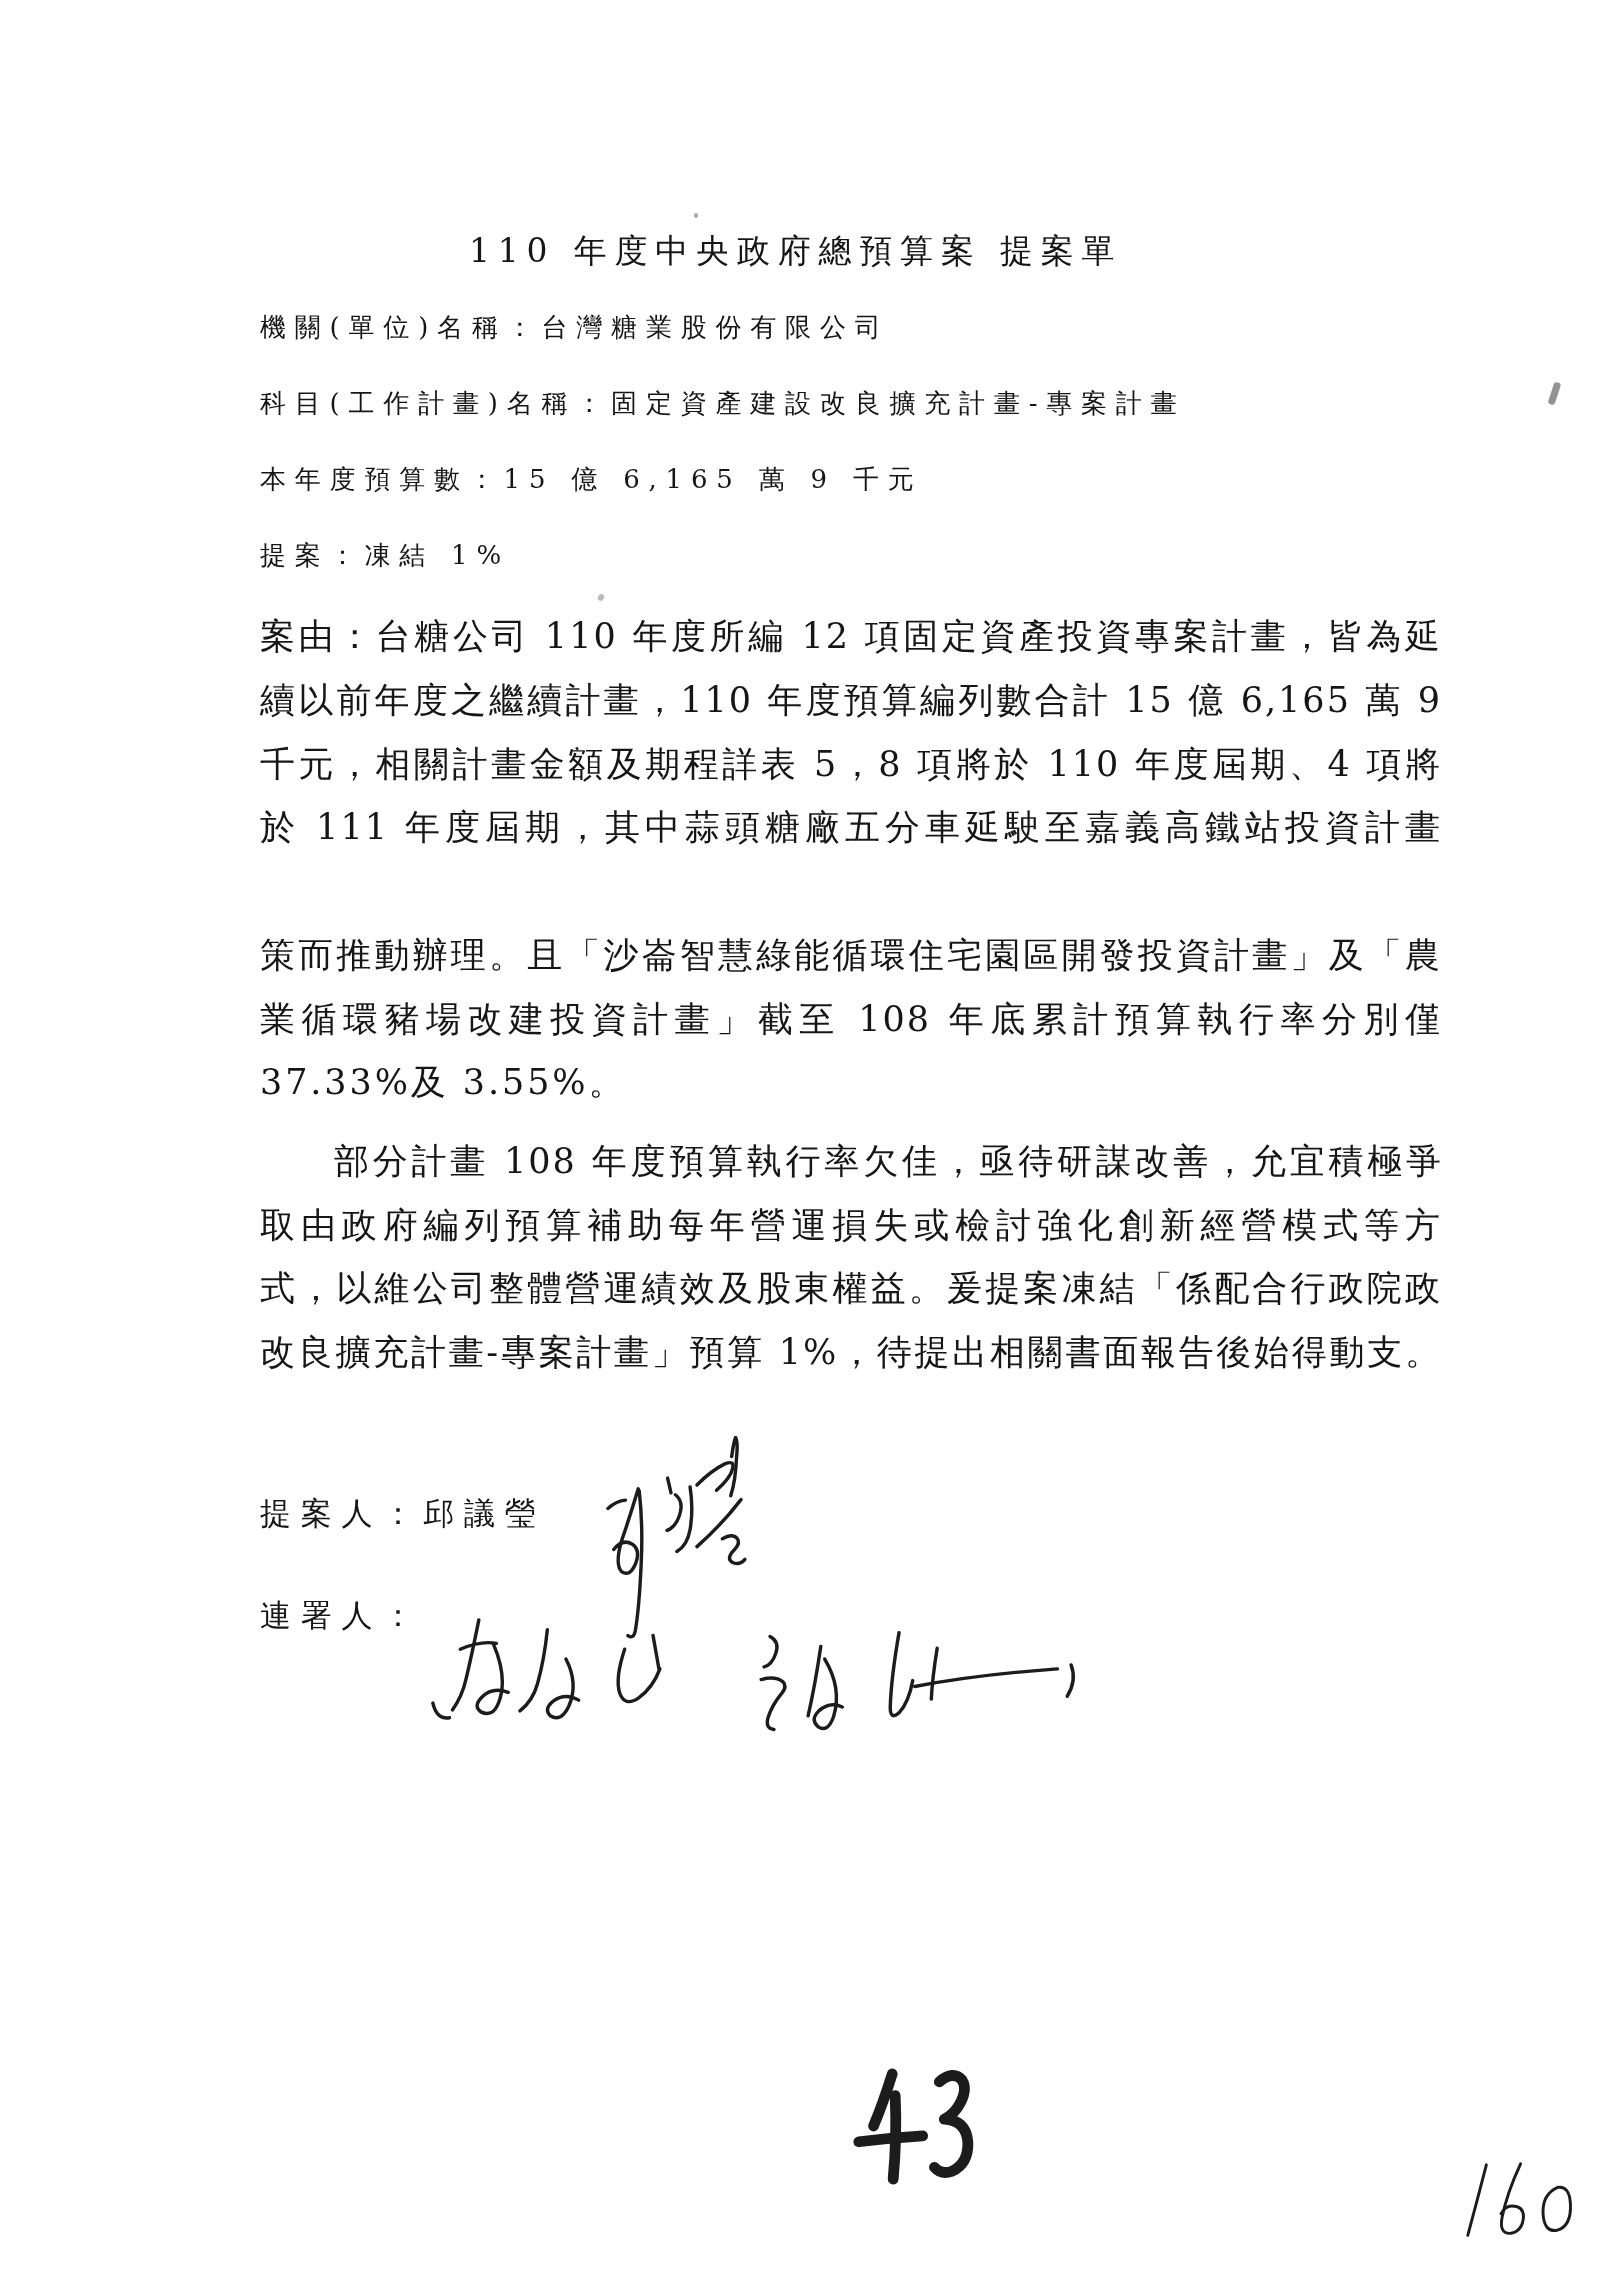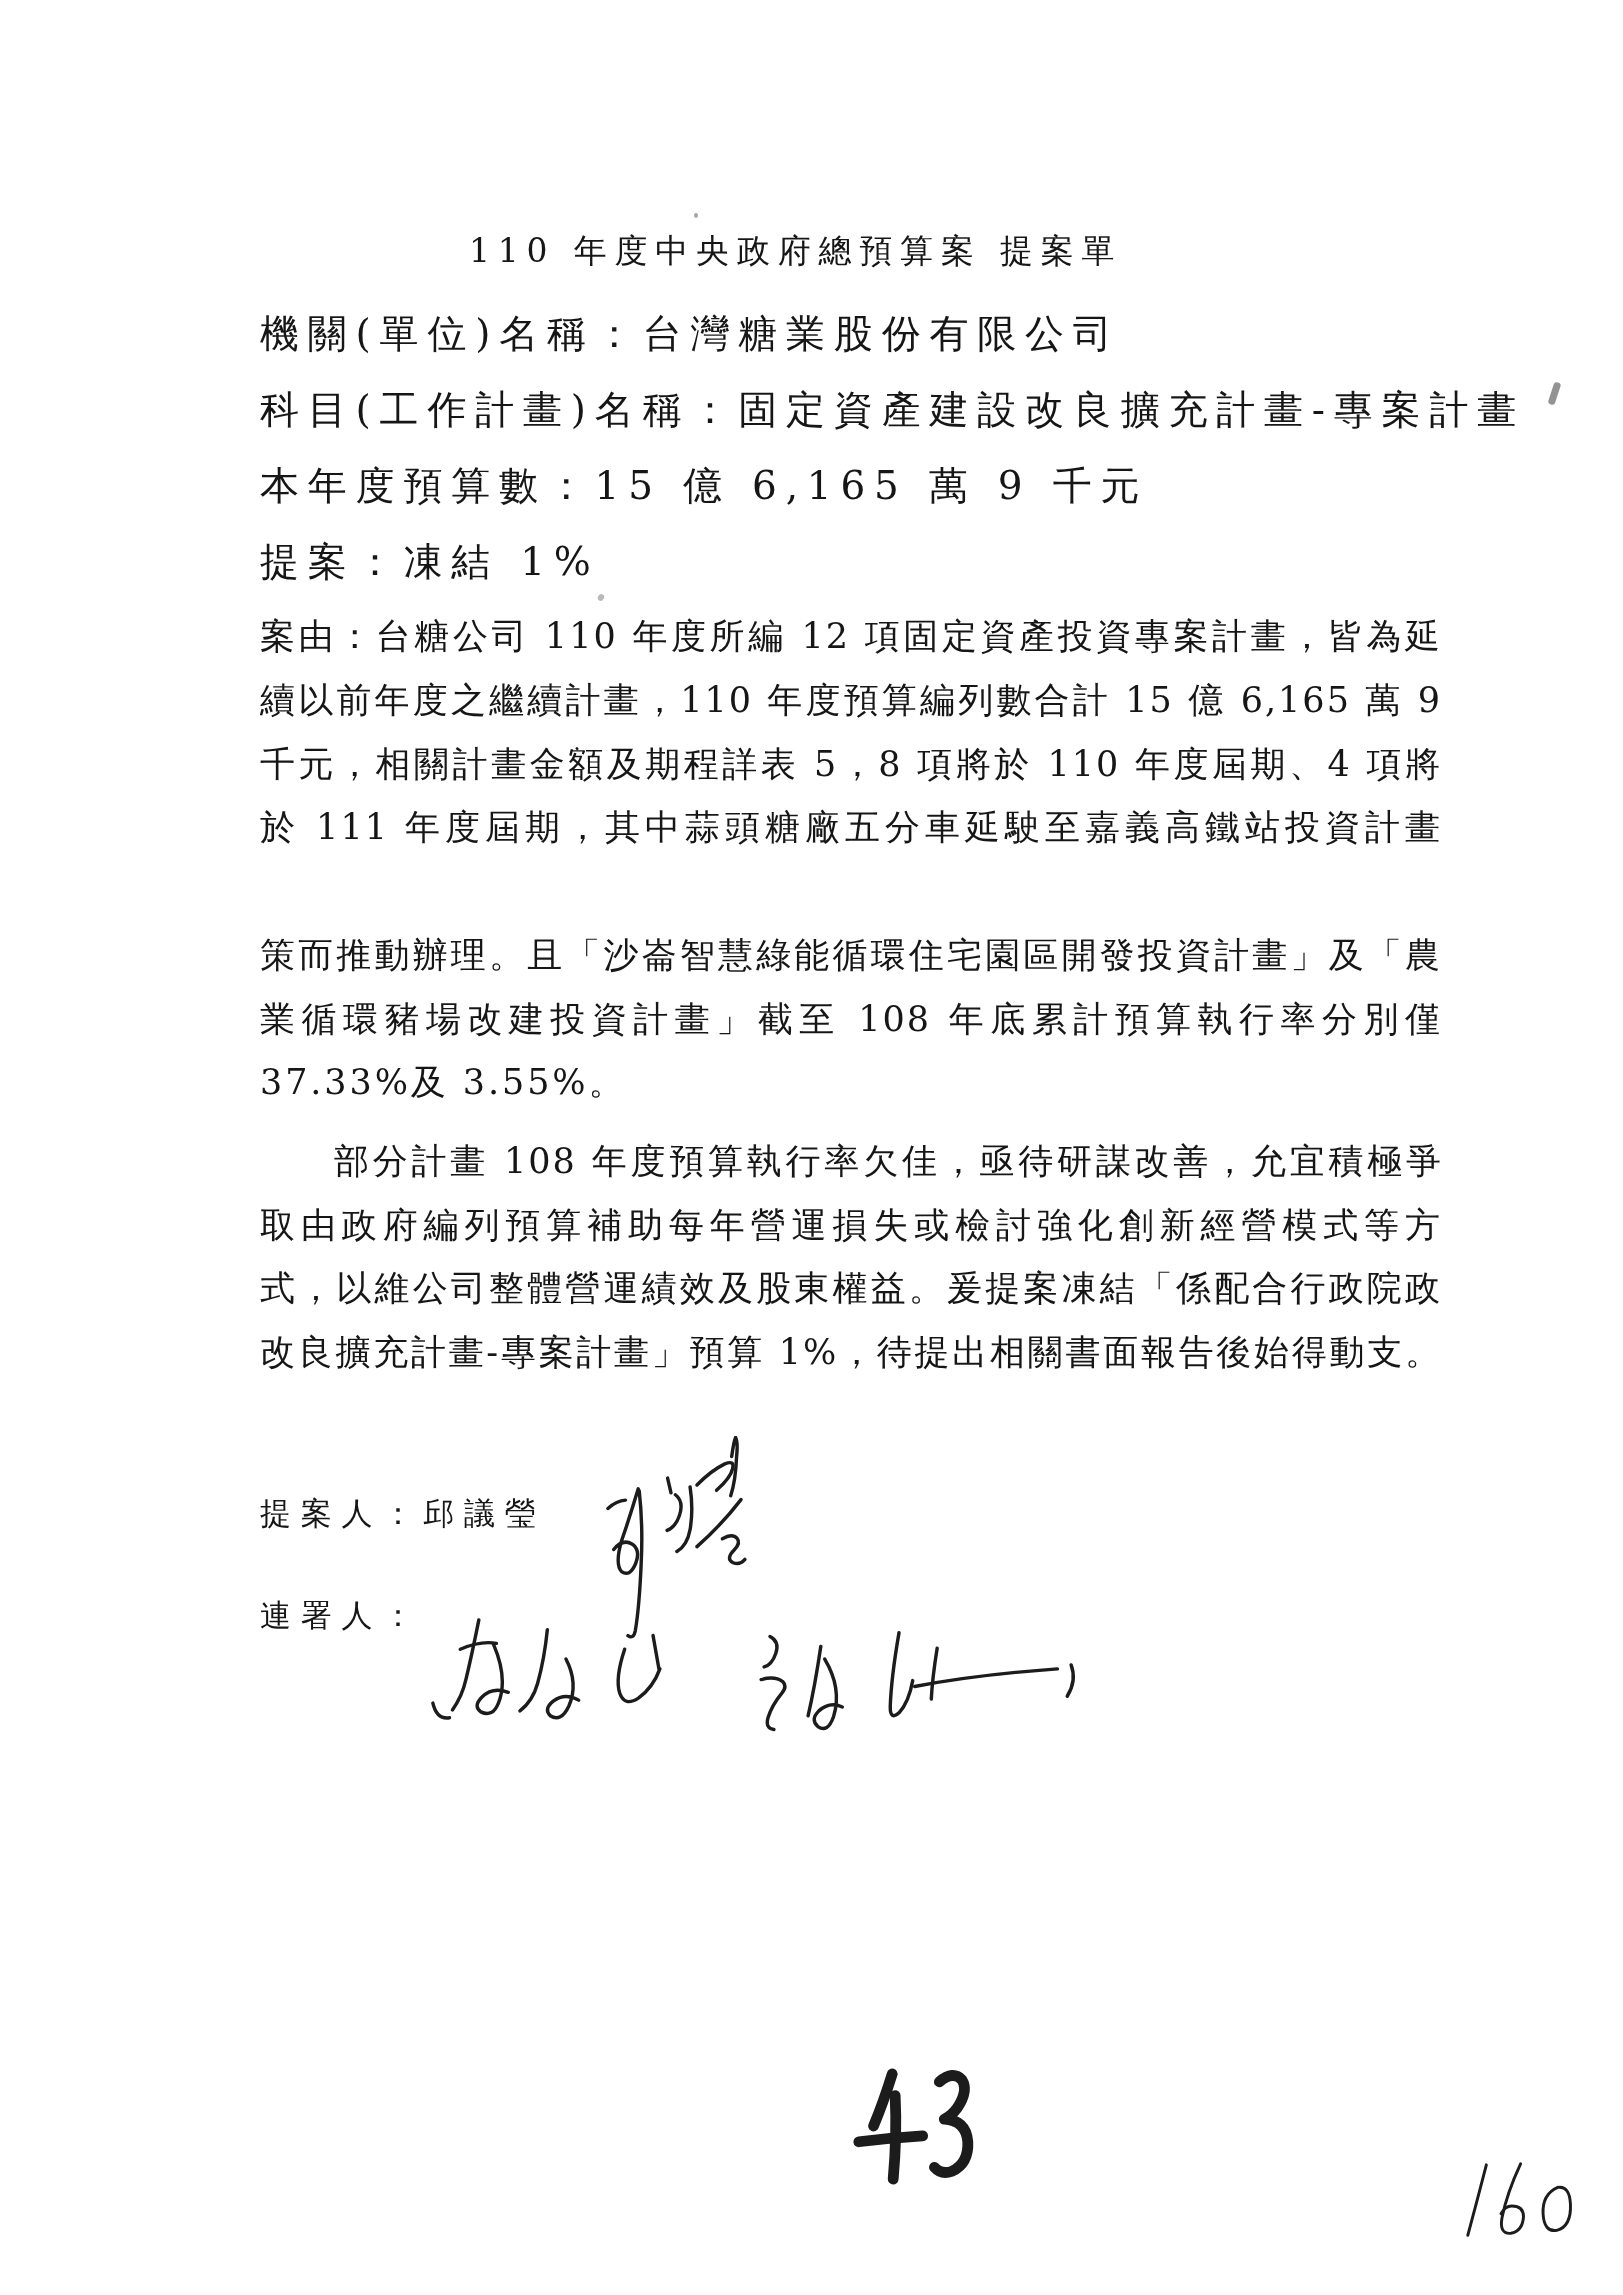--- a/index.html
+++ b/index.html
@@ -14,21 +14,21 @@
   }
   .abs{position:absolute;}
   .doc-title{
     left:469px; top:234px;
     font-size:33px; line-height:1;
     letter-spacing:7.8px;
     white-space:nowrap;
   }
   .fline{
     left:260px;
-    font-size:39px; line-height:1;
+    font-size:26px; line-height:1;
     letter-spacing:8.8px;
     white-space:nowrap;
   }
   .jline{
     left:260px; width:1182px;
     font-size:35px; line-height:1;
     letter-spacing:2px;
     text-align:justify;
     text-align-last:justify;
     text-justify:inter-character;

